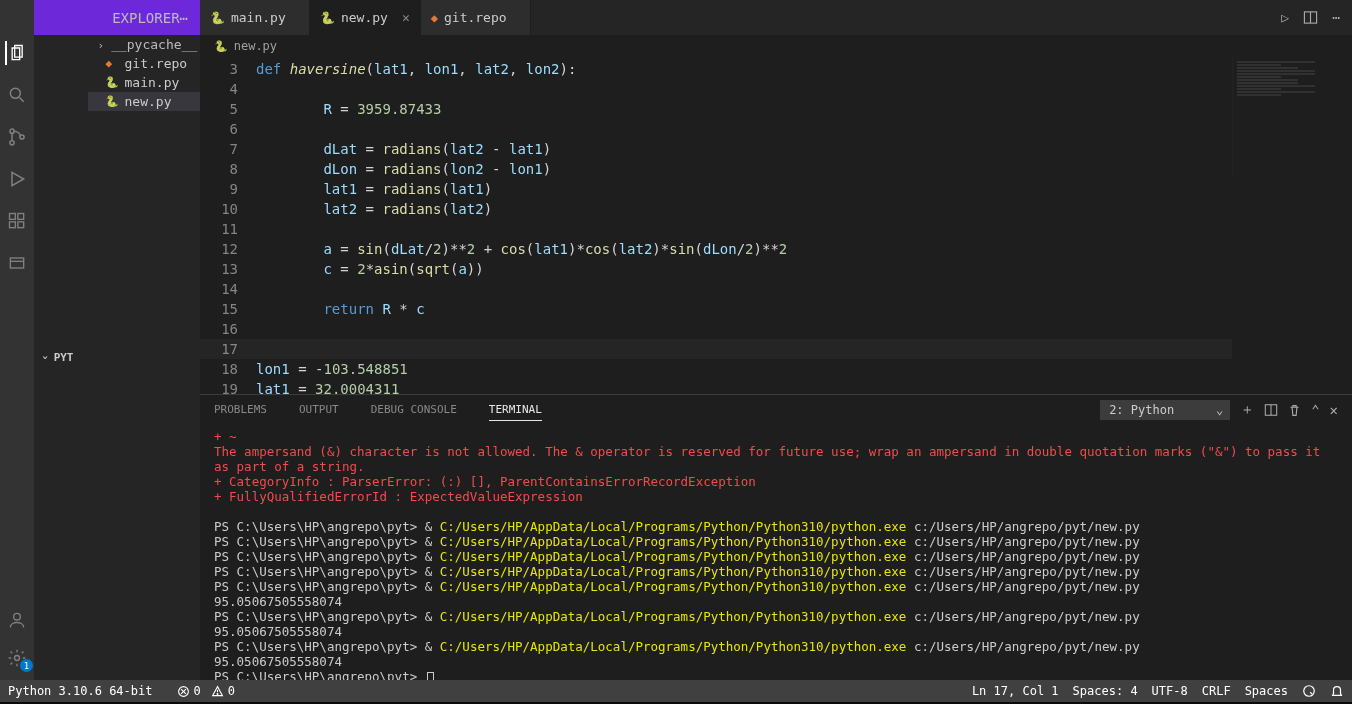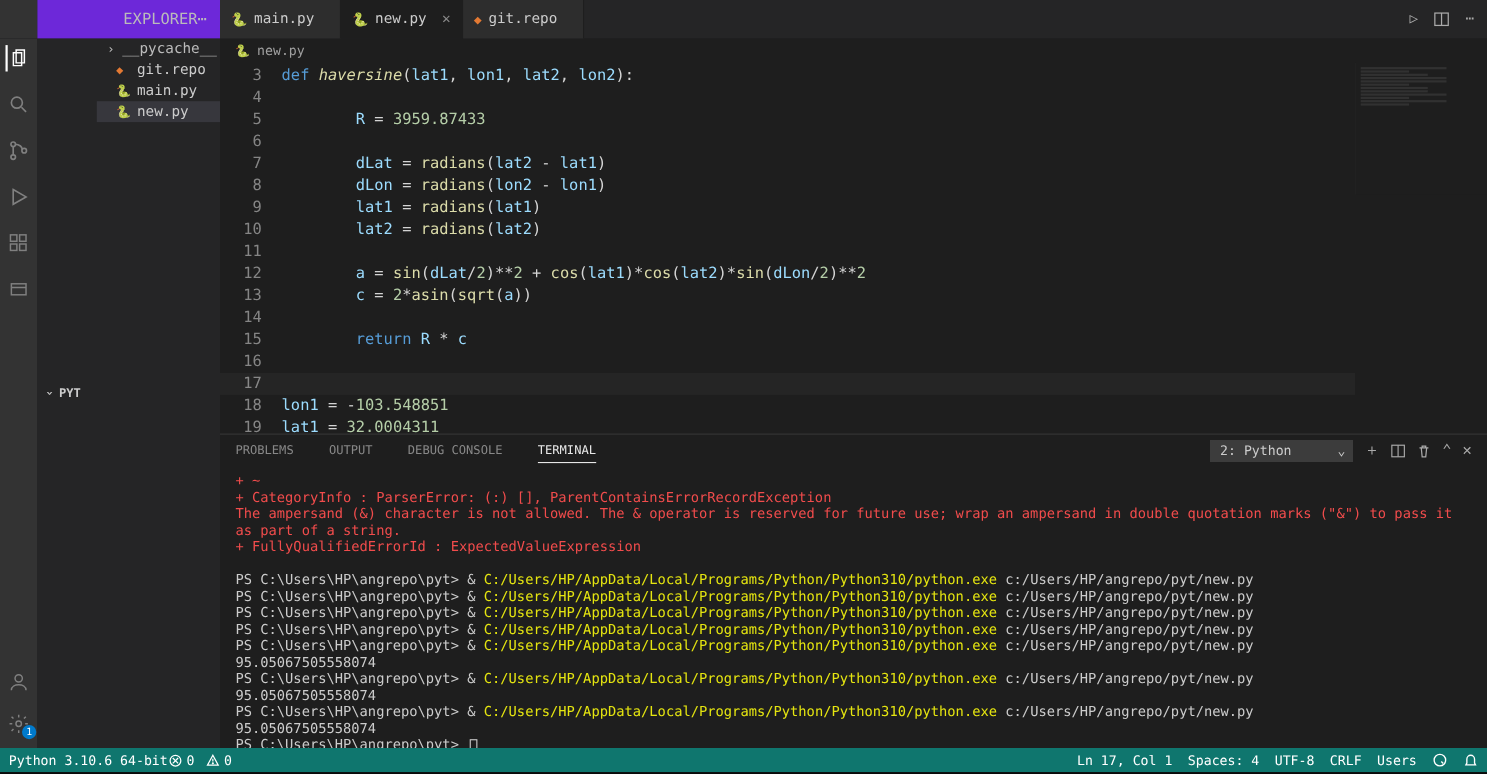--- a/index.html
+++ b/index.html
@@ -159,23 +159,23 @@
 .terminal-body {
   flex:1; overflow:hidden;
   font-family: Consolas, monospace; font-size:12.5px; line-height:15px;
   padding: 4px 14px;
 }
 .term-red { color:#f14c4c; }
 .term-yellow { color:#e5e510; }
 .term-gray { color:#cccccc; }
 .term-cursor { display:inline-block; width:7px; height:12px; border:1px solid #cccccc; margin-left:2px; vertical-align:middle;}
 .statusbar {
-  height:22px; background:#0f766e; color:#ffffff;
+  height:22px; background:#404040; color:#ffffff;
   display:flex; align-items:center; font-size:12px;
-  padding:0 8px; gap:0;
+  padding:0 8px; gap:24px;
 }
 .statusbar .sb-right { margin-left:auto; display:flex; gap:14px; align-items:center;}
 .sb-item { display:flex; align-items:center; gap:4px; cursor:pointer;}
 .taskbar { height:2px; background:#0a0a0a; }
 svg { display:block; }
 .chev::before { content:"›"; display:inline-block; transform:rotate(90deg); font-size:11px; margin-right:2px;}
 .chev-side::before { content:"›"; display:inline-block; font-size:11px; margin-right:2px;}
 </style>
 </head>
 <body>
@@ -375,22 +375,22 @@
             <svg width="13" height="13" viewBox="0 0 16 16" fill="none" stroke="#aaa" stroke-width="1.4">
                 <path d="M3 4h10M6 4V2h4v2M5 4l1 10h4l1-10"></path>
               </svg>
           </span>
           <span class="panel-icon">⌃</span>
           <span class="panel-icon">✕</span>
         </div>
       </div>
       <div class="terminal-body" id="terminal-body">
           <div class="term-red">+ ~</div>
+          <div class="term-red">The ampersand (&amp;) character is not allowed. The &amp; operator is reserved for future use; wrap an ampersand in double quotation marks ("&amp;") to pass it as part of a string.</div>
           <div class="term-red">    + CategoryInfo          : ParserError: (:) [], ParentContainsErrorRecordException</div>
-          <div class="term-red">The ampersand (&amp;) character is not allowed. The &amp; operator is reserved for future use; wrap an ampersand in double quotation marks ("&amp;") to pass it as part of a string.</div>
           <div class="term-red">    + FullyQualifiedErrorId : ExpectedValueExpression</div>
           <div>&nbsp;</div>
           <div><span class="term-gray">PS C:\Users\HP\angrepo\pyt&gt; &amp; </span><span class="term-yellow">C:/Users/HP/AppData/Local/Programs/Python/Python310/python.exe</span><span class="term-gray"> c:/Users/HP/angrepo/pyt/new.py</span></div>
           <div><span class="term-gray">PS C:\Users\HP\angrepo\pyt&gt; &amp; </span><span class="term-yellow">C:/Users/HP/AppData/Local/Programs/Python/Python310/python.exe</span><span class="term-gray"> c:/Users/HP/angrepo/pyt/new.py</span></div>
           <div><span class="term-gray">PS C:\Users\HP\angrepo\pyt&gt; &amp; </span><span class="term-yellow">C:/Users/HP/AppData/Local/Programs/Python/Python310/python.exe</span><span class="term-gray"> c:/Users/HP/angrepo/pyt/new.py</span></div>
           <div><span class="term-gray">PS C:\Users\HP\angrepo\pyt&gt; &amp; </span><span class="term-yellow">C:/Users/HP/AppData/Local/Programs/Python/Python310/python.exe</span><span class="term-gray"> c:/Users/HP/angrepo/pyt/new.py</span></div>
           <div><span class="term-gray">PS C:\Users\HP\angrepo\pyt&gt; &amp; </span><span class="term-yellow">C:/Users/HP/AppData/Local/Programs/Python/Python310/python.exe</span><span class="term-gray"> c:/Users/HP/angrepo/pyt/new.py</span></div>
           <div class="term-gray">95.05067505558074</div>
           <div><span class="term-gray">PS C:\Users\HP\angrepo\pyt&gt; &amp; </span><span class="term-yellow">C:/Users/HP/AppData/Local/Programs/Python/Python310/python.exe</span><span class="term-gray"> c:/Users/HP/angrepo/pyt/new.py</span></div>
           <div class="term-gray">95.05067505558074</div>
@@ -416,21 +416,21 @@
         <line x1="8" y1="6" x2="8" y2="9"></line>
         <circle cx="8" cy="11" r=".5" fill="#fff"></circle>
       </svg>
     <span>0</span>
   </span>
   <div class="sb-right">
     <span class="sb-item">Ln 17, Col 1</span>
     <span class="sb-item">Spaces: 4</span>
     <span class="sb-item">UTF-8</span>
     <span class="sb-item">CRLF</span>
-    <span class="sb-item">Users</span>
+    <span class="sb-item">Spaces</span>
     <span class="sb-item">
       <svg width="14" height="14" viewBox="0 0 16 16" fill="none" stroke="#fff" stroke-width="1.4">
           <rect x="2" y="2" width="12" height="12" rx="6"></rect>
           <line x1="8" y1="10" x2="8" y2="13" transform="rotate(-45 8 8)"></line>
         </svg>
     </span>
     <span class="sb-item">
       <svg width="14" height="14" viewBox="0 0 16 16" fill="none" stroke="#fff" stroke-width="1.4">
           <path d="M4 11V7a4 4 0 018 0v4l1 2H3z"></path>
         </svg>

